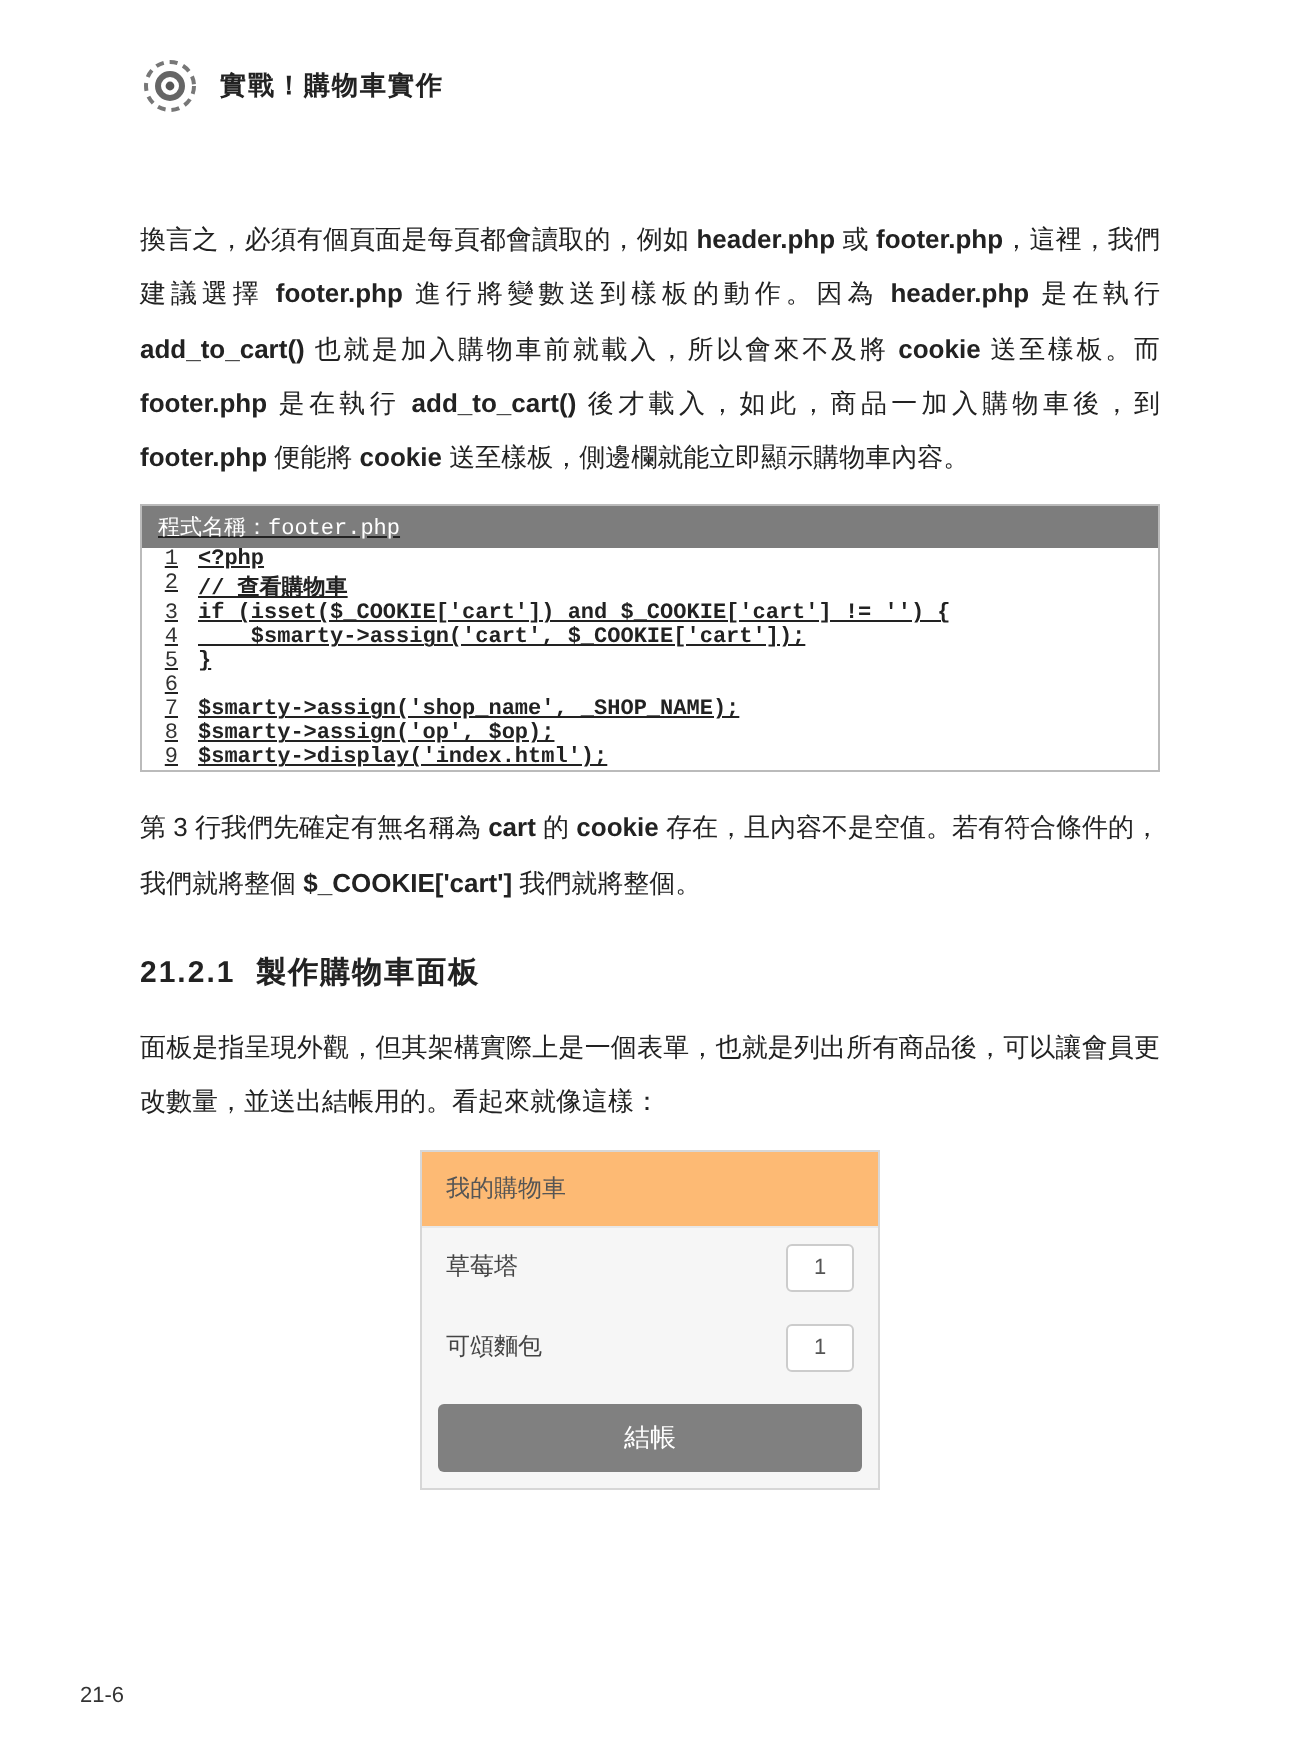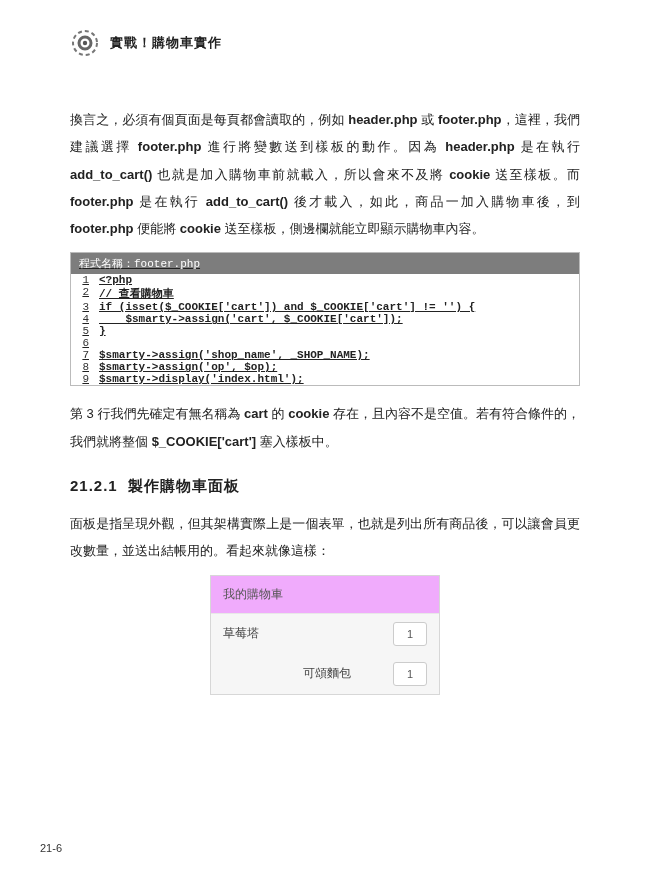--- a/index.html
+++ b/index.html
@@ -12,23 +12,23 @@
   .body .strong { font-weight: bold; margin-top: 20px; }
   .code-block { margin: 8px 0 14px 0; border: 1px solid #bbb; font-size: 11px; text-decoration: underline; }
   .code-block .code-title { background: #7d7d7d; color: #fff; padding: 3px 8px; font-family: "Microsoft JhengHei", sans-serif; }
   .code-block .code-title .fname { font-family: "Courier New", monospace; }
   .code-block .code-lines { background: #fff; }
   .code-block .line { display: flex; }
   .code-block .ln { width: 28px; text-align: right; padding-right: 10px; color: #333; font-family: "Courier New", monospace; white-space: pre; }
   .code-block .src { font-family: "Courier New", monospace; white-space: pre; font-weight: bold; flex: 1; padding-right: 8px; }
   .h3 { font-size: 15px; font-weight: bold; margin: 22px 0 14px 0; letter-spacing: 1px; }
   .cart-shot { width: 230px; margin: 10px auto 0 auto; border: 1px solid #d7d7d7; background: #f6f6f6; }
-  .cart-shot .cart-head { background: #f0abfc; padding: 10px 12px; font-size: 12px; color: #555; }
+  .cart-shot .cart-head { background: #fdba74; padding: 10px 12px; font-size: 12px; color: #555; }
   .cart-shot .cart-row { display: flex; align-items: center; justify-content: space-between; padding: 8px 12px; font-size: 12px; color: #444; border-top: 1px solid #e8e8e8; gap: 34px; }
-  .cart-shot .cart-row:nth-child(2){ border-top: none; justify-content: flex-end; }
+  .cart-shot .cart-row:nth-child(2){ border-top: none; }
   .cart-shot .qty { width: 34px; height: 24px; border: 1px solid #ccc; border-radius: 3px; background: #fff; display: flex; align-items: center; justify-content: center; font-size: 11px; color: #555; margin-left: 8px; }
   .cart-shot .checkout { margin: 8px; }
   .cart-shot .checkout-btn { background: #808080; color: #fff; text-align: center; padding: 8px 0; font-size: 13px; border-radius: 3px; }
   .pagenum { position: absolute; left: 40px; bottom: 24px; font-size: 11px; color: #333; }
 </style>
 </head>
 <body>
 
 <div class="page">
 
@@ -87,39 +87,42 @@
             <div class="src">$smarty-&gt;assign('op', $op);</div>
           </div>
           <div class="line">
             <div class="ln">9</div>
             <div class="src">$smarty-&gt;display('index.html');</div>
           </div>
         </div>
     </div>
 
     <p>
-      <span>第 3 行我們先確定有無名稱為 </span><span class="strong">cart</span><span> 的 </span><span class="strong">cookie</span><span> 存在，且內容不是空值。若有符合條件的，我們就將整個 </span><span class="strong">$_COOKIE['cart']</span><span> 塞入樣板中。</span>
+      <span>第 3 行我們先確定有無名稱為 </span><span class="strong">cart</span><span> 的 </span><span class="strong">cookie</span><span> 存在，且內容不是空值。若有符合條件的，我們就將整個 </span><span class="strong">$_COOKIE['cart']</span><span> 我們就將整個。</span>
     </p>
 
     <div class="h3">
       <span>21.2.1</span>&nbsp;&nbsp;<span>製作購物車面板</span>
     </div>
 
     <p>面板是指呈現外觀，但其架構實際上是一個表單，也就是列出所有商品後，可以讓會員更改數量，並送出結帳用的。看起來就像這樣：</p>
 
     <div class="cart-shot">
       <div class="cart-head">我的購物車</div>
       <div id="cart-rows">
           <div class="cart-row">
             <span>草莓塔</span>
             <span class="qty">1</span>
           </div>
           <div class="cart-row">
             <span>可頌麵包</span>
             <span class="qty">1</span>
           </div>
         </div>
+      <div class="checkout">
+        <div class="checkout-btn">結帳</div>
+      </div>
     </div>
 
   </div>
 
   <div class="pagenum">21-6</div>
 </div>
 
 </body></html>

